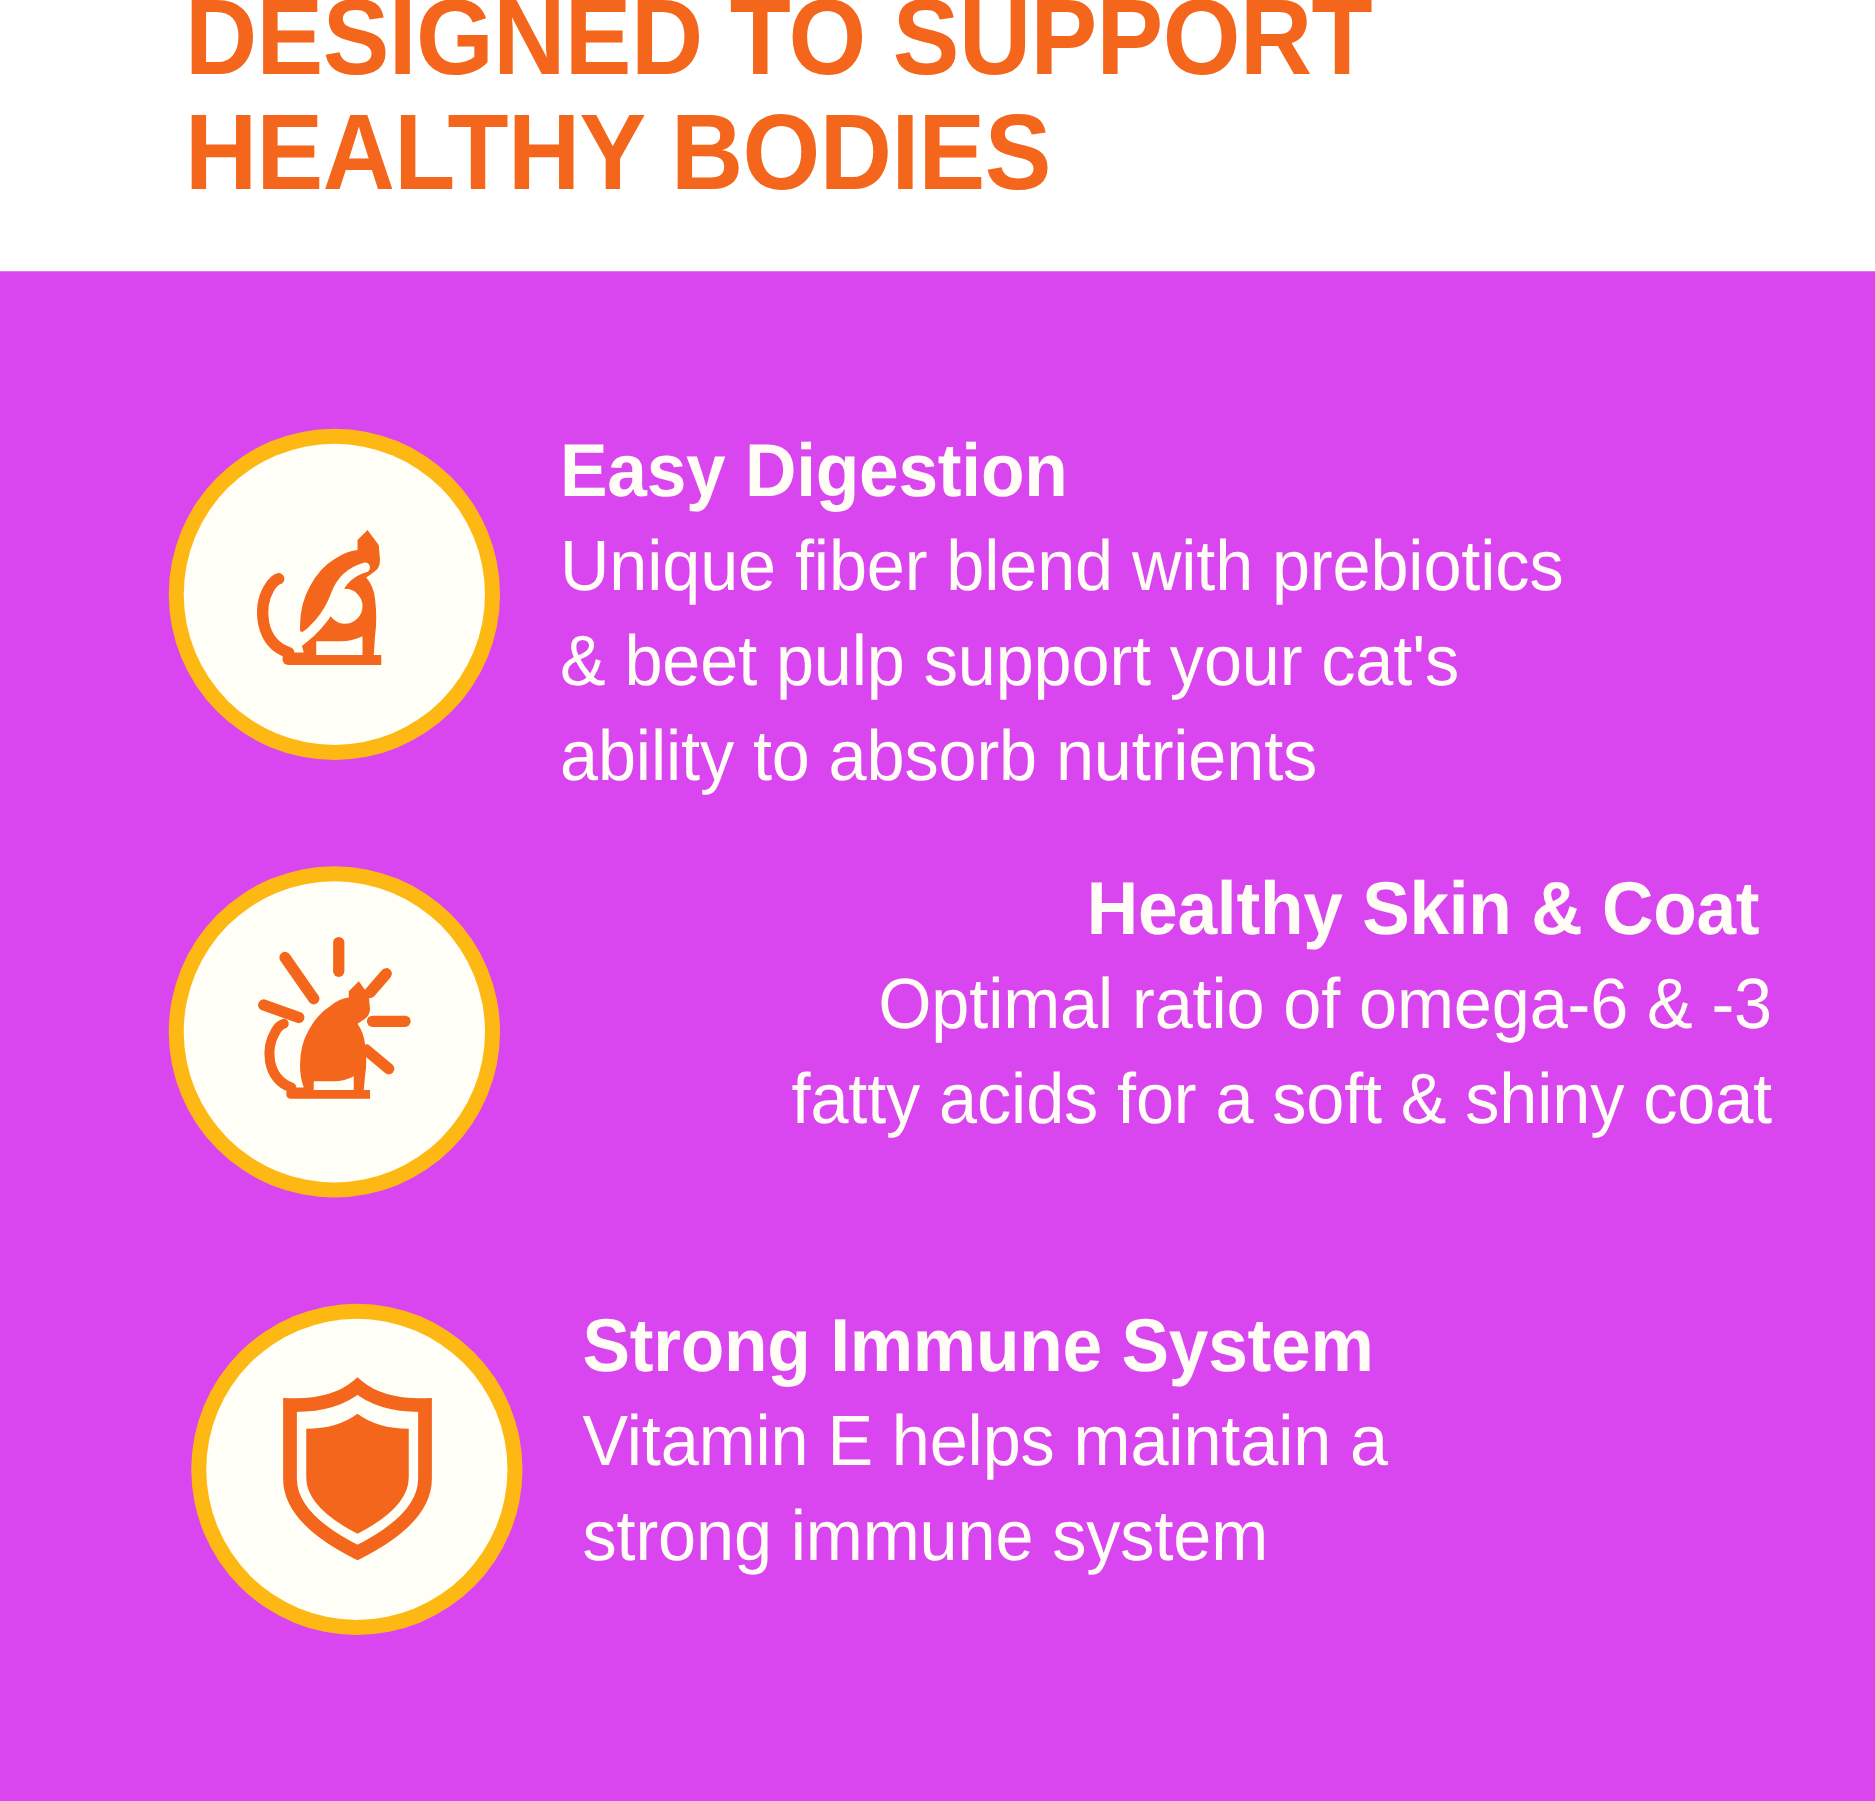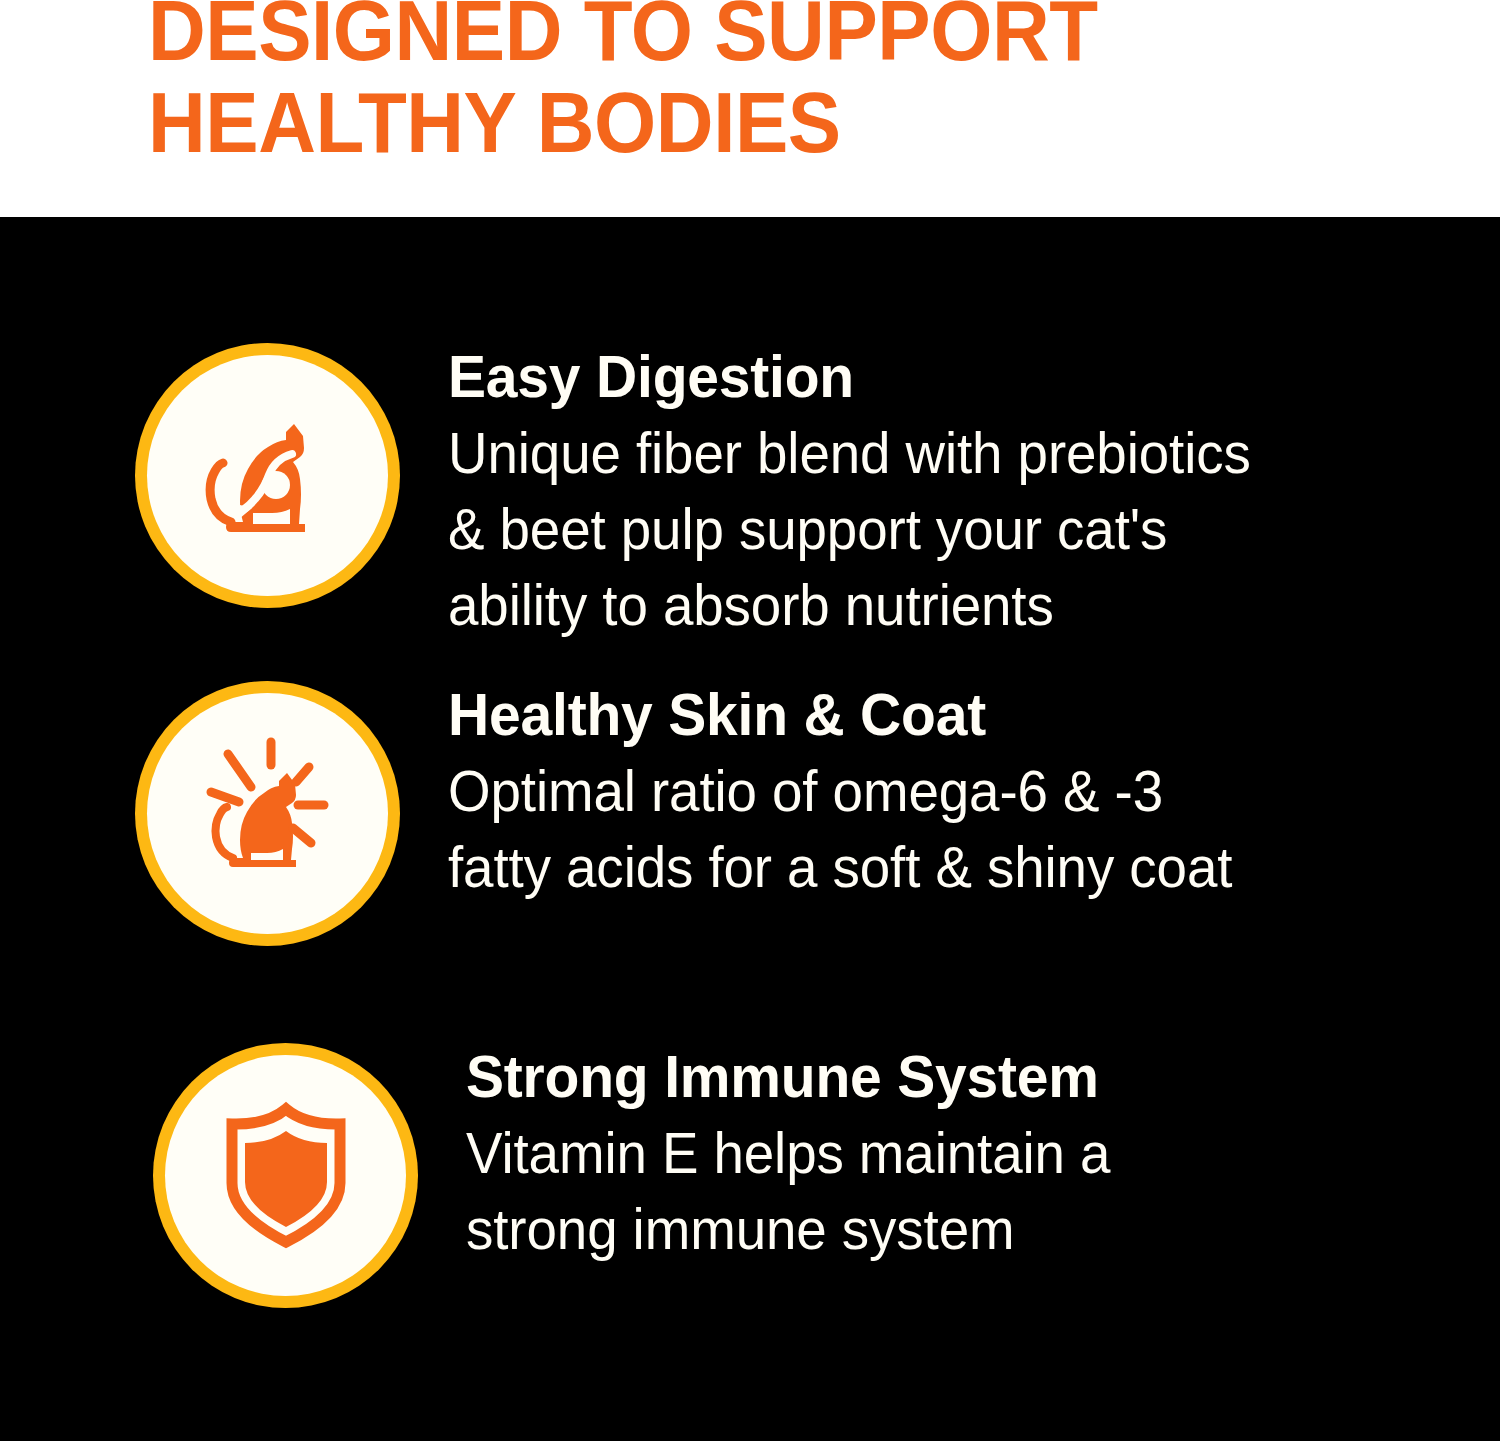--- a/index.html
+++ b/index.html
@@ -47,33 +47,33 @@
     white-space: pre-line;
   }
 
   
   .panel {
     position: absolute;
     left: 0;
     top: 217px;
     width: 1500px;
     height: 1224px;
-    background: #000000;
+    background: #d946ef;
   }
 
   .benefit-row {
     position: absolute;
     left: 0;
     width: 1500px;
     display: flex;
     align-items: flex-start;
   }
 
   .benefit-row.row-0 { top: 126px; }
-  .benefit-row.row-1 { top: 464px; }
+  .benefit-row.row-1 { top: 476px; text-align: right; }
   .benefit-row.row-2 { top: 826px; padding-left: 18px; }
 
   
   .icon-badge {
     position: relative;
     flex: 0 0 auto;
     margin-left: 135px;
     width: 265px;
     height: 265px;
     border-radius: 50%;

